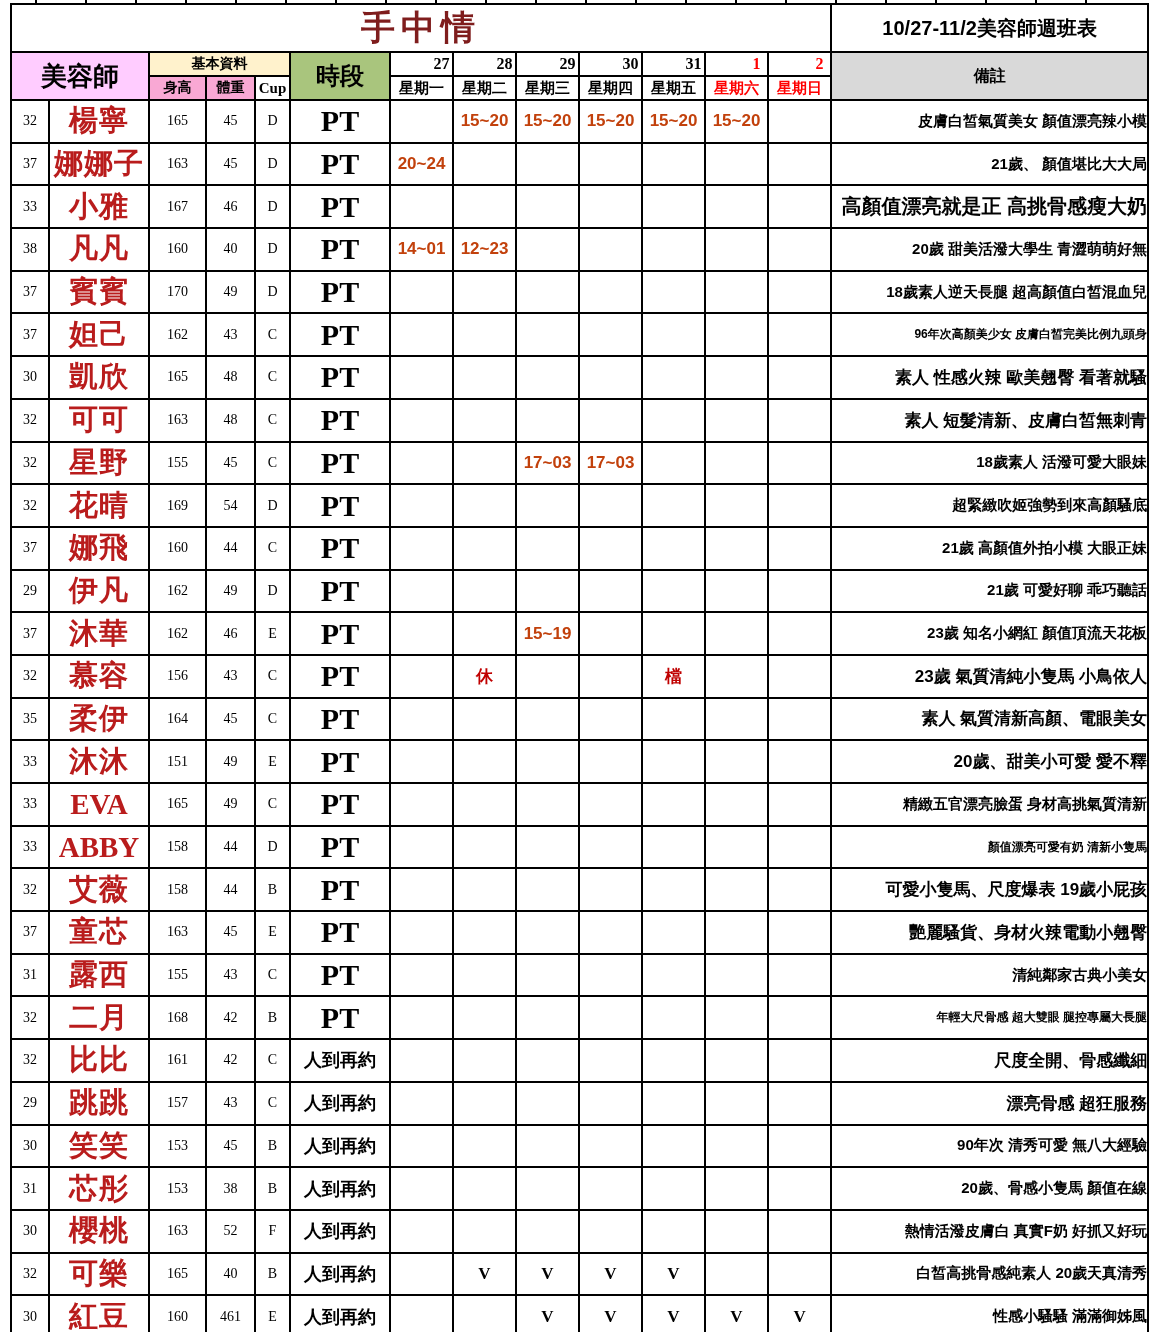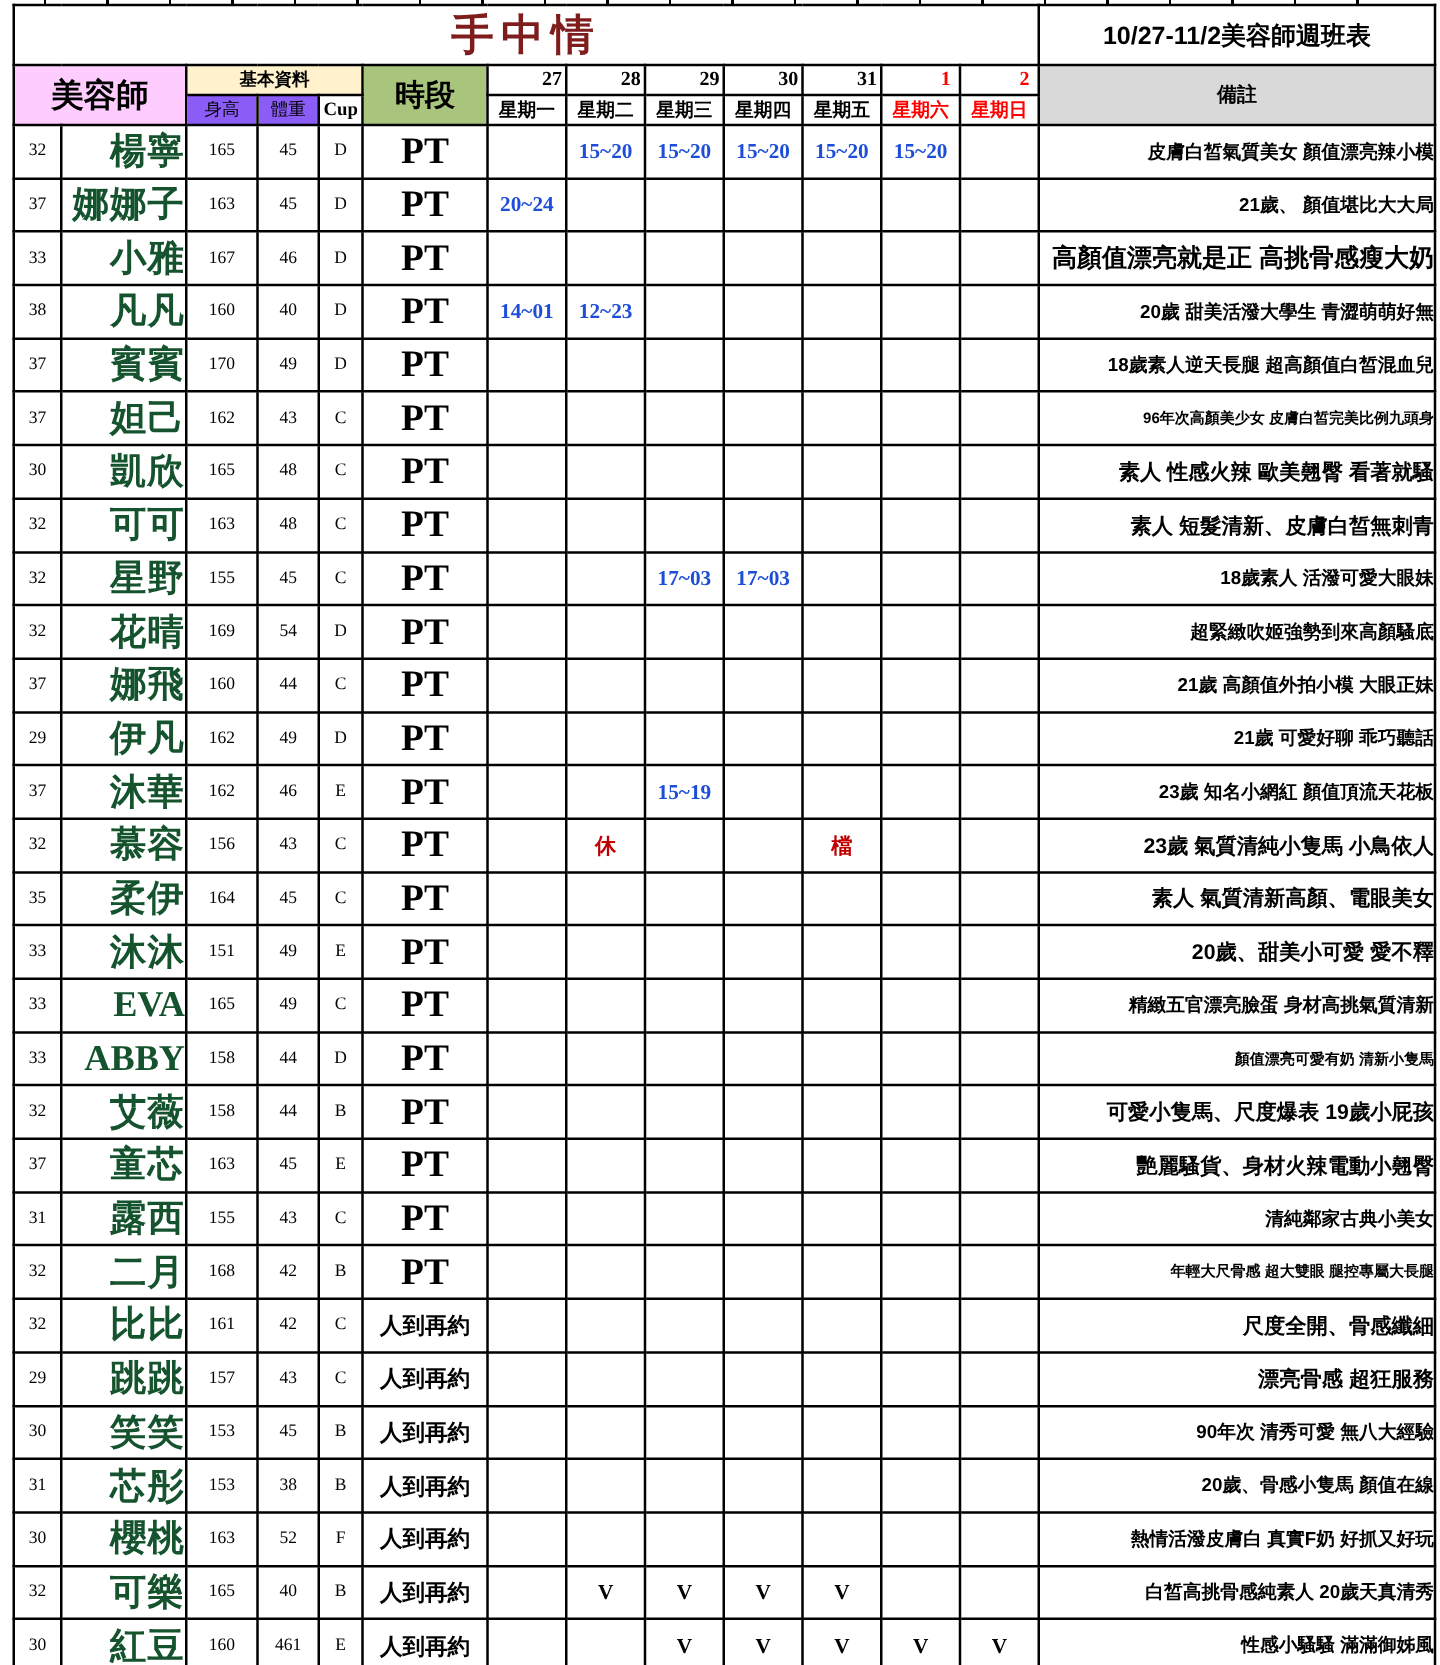--- a/index.html
+++ b/index.html
@@ -28,46 +28,46 @@
   tr.title-row{height:42px;}
   .title-left{border-top:2px solid #000;}
   .title-left span{
     font-size:34px;font-weight:bold;letter-spacing:6px;color:#7f1d1d;
   }
   .title-right{font-size:20px;font-weight:bold;}
   
   tr.head-row{height:24px;}
   .h-staff{background:#FFCCFF;font-size:26px;font-weight:bold;}
   .h-basic{background:#FFF2CC;font-size:14px;font-weight:bold;}
-  .h-sub{background:#8b5cf6;font-size:14px;font-weight:normal;}
+  .h-sub{background:#f9a8d4;font-size:14px;font-weight:bold;}
   .h-cup{background:#fff;font-family:"Liberation Serif","DejaVu Serif",serif;font-size:15px;font-weight:bold;}
   .h-shift{background:#A9C57D;font-size:24px;font-weight:bold;}
   .h-notes{background:#D9D9D9;font-size:16px;font-weight:bold;}
   .day-num{font-family:"Liberation Serif","DejaVu Serif",serif;font-size:16px;font-weight:bold;padding-left:40px;}
   .day-name{font-size:15px;font-weight:bold;}
   .red{color:#FF0000;}
   
   tr.data-row{height:42.7px;}
   td.c-num,td.c-h,td.c-w,td.c-cup{
     font-family:"Liberation Serif","DejaVu Serif",serif;font-size:14px;
   }
   td.c-name{
-    color:#14532d;font-size:29px;font-weight:bold;letter-spacing:1px;text-align:right;
+    color:#b91c1c;font-size:29px;font-weight:bold;letter-spacing:1px;
   }
   td.c-name.latin{
     font-family:"Liberation Serif","DejaVu Serif",serif;letter-spacing:0;
   }
   td.c-shift{
     font-family:"Liberation Serif","DejaVu Serif",serif;font-size:30px;font-weight:bold;
   }
   td.c-shift.shift-cn{
     font-family:"Liberation Sans","DejaVu Sans",sans-serif;font-size:18px;
   }
   td.c-day{font-weight:bold;font-size:17px;}
-  td.c-day.time{color:#1d4ed8;font-family:Liberation Serif, serif;}
+  td.c-day.time{color:#c2410c;font-family:Liberation Sans, sans-serif;}
   td.c-day.vmark{color:#000;font-family:"Liberation Serif","DejaVu Serif",serif;}
   td.c-day.off{color:#C00000;font-family:"Liberation Sans","DejaVu Sans",sans-serif;}
   td.c-note{
     text-align:right;padding-left:6px;font-weight:bold;font-size:15px;
   }
   td.c-note.note-s{font-size:12px;}
   td.c-note.note-ml{font-size:17px;}
   td.c-note.note-l{font-size:20px;}
 </style>
 </head>

